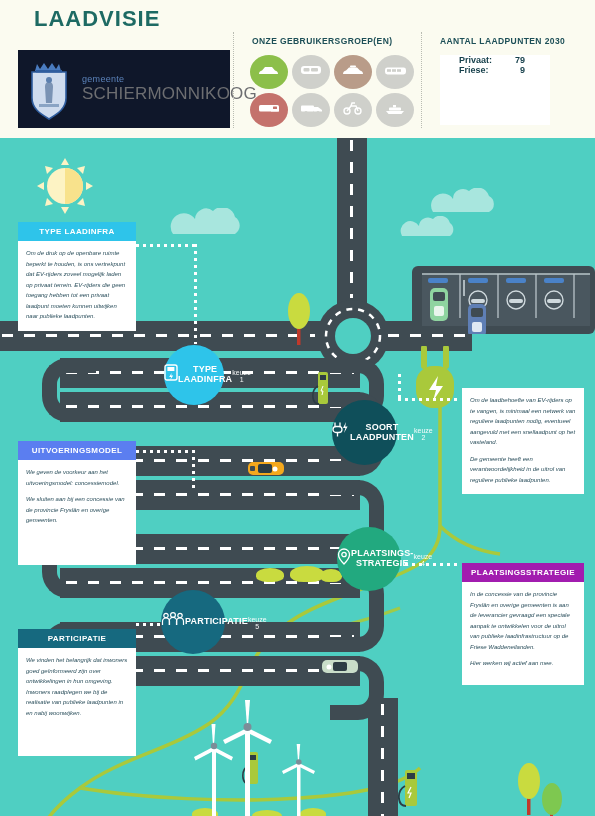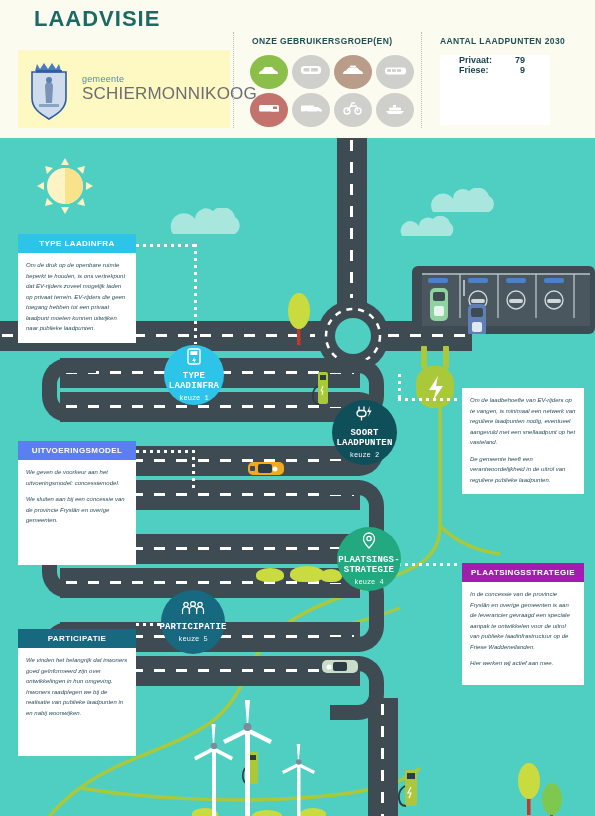--- a/index.html
+++ b/index.html
@@ -15,21 +15,21 @@
     position:absolute; left:0; top:0; width:595px; height:140px;
     background:#fbfbf0;
   }
   #title {
     position:absolute; left:34px; top:6px;
     font-size:22px; font-weight:bold; letter-spacing:1px;
     color:#1d6a63;
   }
   #logo-block {
     position:absolute; left:18px; top:50px; width:212px; height:78px;
-    background:#fef9c3; display:flex; align-items:center; gap:10px; padding-left:8px;
+    background:#0f172a; display:flex; align-items:center; gap:10px; padding-left:8px;
   }
   #shield { width:46px; height:62px; position:relative; flex:0 0 auto; }
   #muni-text { line-height:1.05; }
   #muni-small { font-size:9px; color:#5b82b9; letter-spacing:.3px; }
   #muni-big { font-size:17px; color:#6d6e71; letter-spacing:.2px; }
 
   .divider { position:absolute; top:32px; width:0; height:96px;
     border-left:1px dotted #b9bcb2; }
   #div1 { left:233px; } #div2 { left:421px; }
 
@@ -68,22 +68,22 @@
   .dash-v { position:absolute; left:13px; width:3px; top:6px; bottom:6px;
      background:repeating-linear-gradient(to bottom,#ffffff 0 11px,transparent 11px 22px); }
   .curve { position:absolute; border:15px solid #3f4b52; }
 
   
   #powerline { position:absolute; left:0; top:0; width:595px; height:678px;
      pointer-events:none; }
 
   
   .node { position:absolute; border-radius:50%; color:#fff;
-     display:flex; flex-direction:column; align-items:center;
-     justify-content:center; text-align:center;font-family:Liberation Mono, monospace; }
+     display:flex; flex-direction:row; align-items:center;
+     justify-content:space-between; text-align:center; }
   .node .nlabel { font-size:9px; font-weight:bold; line-height:1.08;
      letter-spacing:.2px; }
   .node .nsub { font-size:7px; margin-top:2px; opacity:.95; }
   .node .nicon { margin-bottom:2px; }
 
   
   .infobox { position:absolute; width:118px; }
   .ib-head { height:19px; display:flex; align-items:center;
      justify-content:center; color:#fff; font-size:8px; font-weight:bold;
      letter-spacing:.4px; }
@@ -529,21 +529,21 @@
           <path d="M15.5 13 v-3.5 a3.5 3.5 0 0 1 7 0 v3.5"></path>
         </g>
       </svg>
     </span>
     <div class="nlabel">
       <span>PARTICIPATIE</span>
     </div>
     <div class="nsub">keuze 5</div>
   </div>
 
-  <div class="infobox" style="left:18px;top:96px;">
+  <div class="infobox" style="left:18px;top:84px;">
     <div class="ib-head" style="background:#2ec4ea;">TYPE LAADINFRA</div>
     <div class="ib-body">
       <p>Om de druk op de openbare ruimte beperkt te houden, is ons vertrekpunt dat EV-rijders zoveel mogelijk laden op privaat terrein. EV-rijders die geen toegang hebben tot een privaat laadpunt moeten kunnen uitwijken naar publieke laadpunten.</p>
     </div>
   </div>
 
   <div class="infobox" style="left:18px;top:303px;border-radius:25px;">
     <div class="ib-head" style="background:#5b7ef0;">UITVOERINGSMODEL</div>
     <div class="ib-body" style="min-height:105px;">
       <p>We geven de voorkeur aan het uitvoeringsmodel:  concessiemodel.</p>

